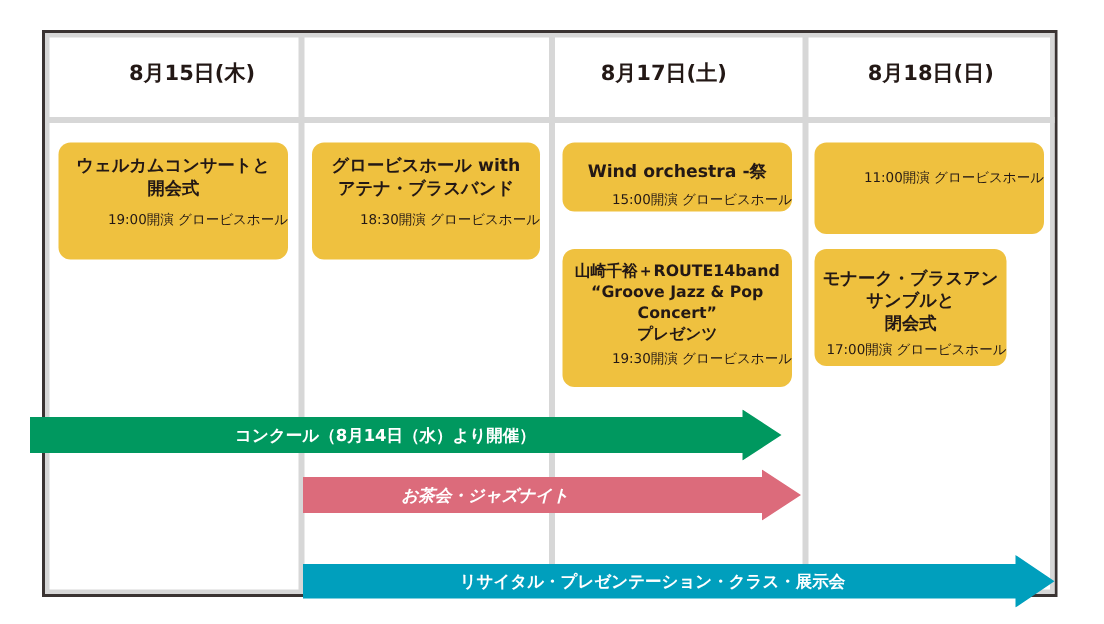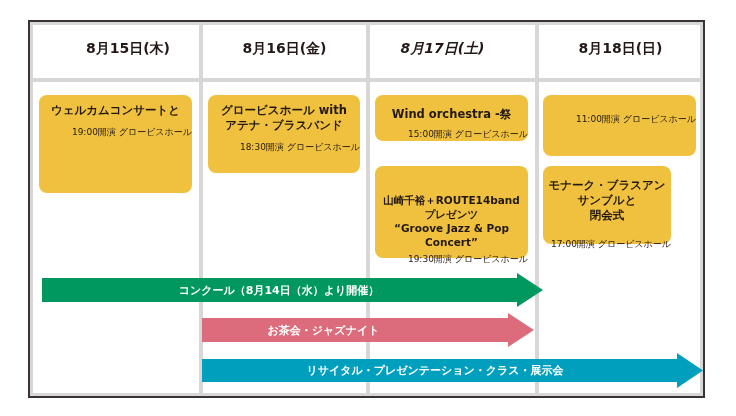--- a/index.html
+++ b/index.html
@@ -24,80 +24,80 @@
 <body>
 
 <div class="frame">
   <div class="inner"></div>
   <div class="vline" style="left:169px;"></div>
   <div class="vline" style="left:336px;"></div>
   <div class="vline" style="left:505px;"></div>
   <div class="hline"></div>
 
   <div class="day" style="left:3px; width:190px;">8月15日(木)</div>
-  <div class="day" style="left:173px; width:163px;">8月16日(金)</div>
-  <div class="day" style="left:340px; width:145px;font-style:italic;">8月17日(土)</div>
+  <div class="day" style="left:340px; width:145px;">8月17日(土)</div>
   <div class="day" style="left:509px; width:163px;">8月18日(日)</div>
 </div>
 
-<div class="card" style="left:39px; top:95px; width:153px; height:98px;">
+<div class="card" style="left:39px; top:95px; width:153px; height:78px;">
   <div class="title">
     <div>ウェルカムコンサートと</div>
+    <div>開会式</div>
   </div>
   <div class="time">19:00開演 グロービスホール</div>
 </div>
 
 <div class="card" style="left:208px; top:95px; width:152px; height:78px;">
   <div class="title">
     <div>グロービスホール with</div>
     <div>アテナ・ブラスバンド</div>
   </div>
   <div class="time">18:30開演 グロービスホール</div>
 </div>
 
 <div class="card" style="left:375px; top:95px; width:153px; height:46px; padding-top:12px;">
   <div class="title">
     <div>Wind orchestra -祭</div>
   </div>
   <div class="time" style="margin-top:6px;">15:00開演 グロービスホール</div>
 </div>
 
-<div class="card" style="left:375px; top:166px; width:153px; height:92px; padding-top:27px;">
+<div class="card" style="left:375px; top:166px; width:153px; height:92px; padding-top:8px;">
   <div class="title" style="font-size:10.5px; line-height:14px;">
     <div>山崎千裕＋ROUTE14band</div>
+    <div>“Groove Jazz &amp; Pop Concert”</div>
     <div>プレゼンツ</div>
-    <div>“Groove Jazz &amp; Pop Concert”</div>
   </div>
   <div class="time" style="margin-top:4px;">19:30開演 グロービスホール</div>
 </div>
 
 <div class="card" style="left:543px; top:95px; width:153px; height:61px; padding-top:12px;">
   <div class="time" style="margin-top:6px;">11:00開演 グロービスホール</div>
 </div>
 
 <div class="card" style="left:543px; top:166px; width:128px; height:78px; padding-top:12px;">
   <div class="title">
     <div>モナーク・ブラスアンサンブルと</div>
     <div>閉会式</div>
   </div>
-  <div class="time" style="margin-top:15px;">17:00開演 グロービスホール</div>
+  <div class="time" style="margin-top:5px;">17:00開演 グロービスホール</div>
 </div>
 
-<div class="arrow" style="left:42px; top:273px; width:502px; height:34px;">
+<div class="arrow" style="left:20px; top:273px; width:502px; height:34px;">
   <svg width="502" height="34">
     <polygon points="0,5 475,5 475,0 501,17 475,34 475,29 0,29" fill="#00985f"></polygon>
   </svg>
   <div class="label" style="top:10px; right:28px;">コンクール（8月14日（水）より開催）</div>
 </div>
 
-<div class="arrow" style="left:202px; top:313px; width:271px; height:34px;">
+<div class="arrow" style="left:202px; top:313px; width:271px; height:34px;font-style:italic;">
   <svg width="333" height="34">
     <polygon points="0,5 306,5 306,0 332,17 306,34 306,29 0,29" fill="#dc6b7b"></polygon>
   </svg>
   <div class="label" style="top:10px; right:28px;">お茶会・ジャズナイト</div>
 </div>
 
-<div class="arrow" style="left:202px; top:353px; width:494px; height:35px;">
+<div class="arrow" style="left:202px; top:370px; width:494px; height:35px;">
   <svg width="502" height="35">
     <polygon points="0,6 475,6 475,0 501,17.5 475,35 475,29 0,29" fill="#009fbd"></polygon>
   </svg>
   <div class="label" style="top:10px; right:28px;">リサイタル・プレゼンテーション・クラス・展示会</div>
 </div>
 
 </body></html>

